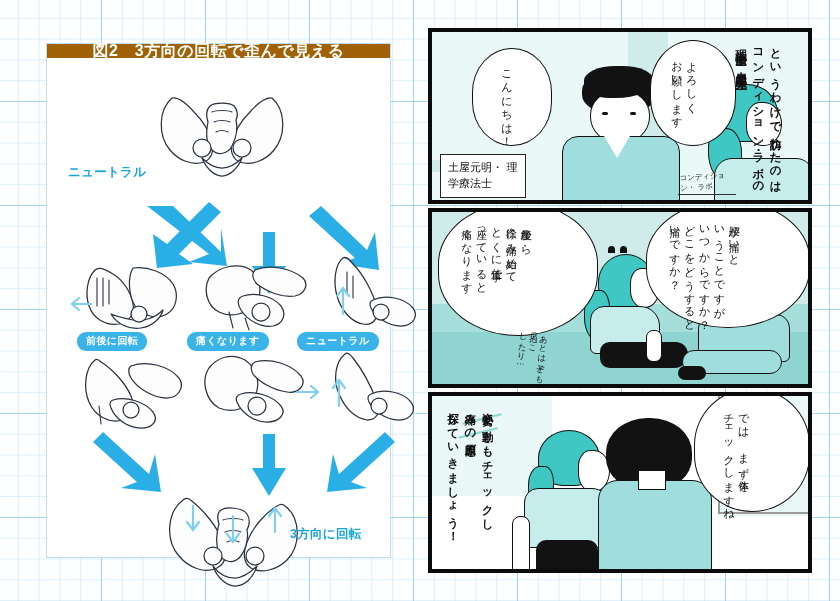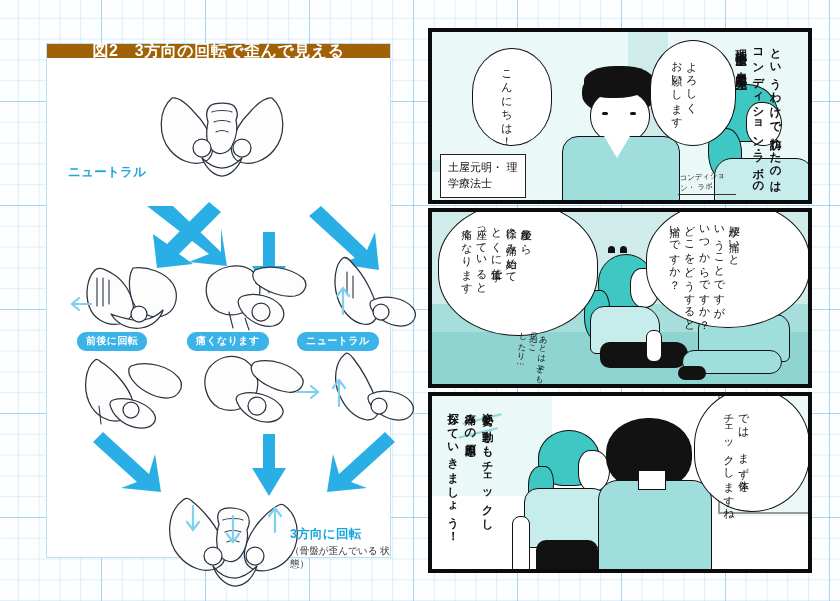--- a/index.html
+++ b/index.html
@@ -243,22 +243,20 @@
     <path class="barrow" d="M34 22 L34 44"></path>
       <path class="barrow" d="M28 38 L34 46 L40 38"></path>
     <path class="barrow" d="M116 48 L116 26"></path>
       <path class="barrow" d="M110 32 L116 24 L122 32"></path>
     <path class="barrow" d="M74 32 L74 56"></path>
       <path class="barrow" d="M68 50 L74 58 L80 50"></path>
   </svg>
 
   <div class="fig-label" style="left:243px;top:480px;width:100px;">
     <span class="big">3方向に回転</span>
-    <span class="sub">（骨盤が歪んでいる
-状態）</span>
   </div>
 </div>
 
 <div id="manga">
 
   <div class="panel" id="panel1">
     <div class="wall-light" style="left:0;top:0;width:100%;height:100%;"></div>
     <div class="wall" style="left:196px;top:0;width:40px;height:130px;"></div>
     <div class="wall" style="left:0;top:128px;width:90px;height:12px;"></div>
 

